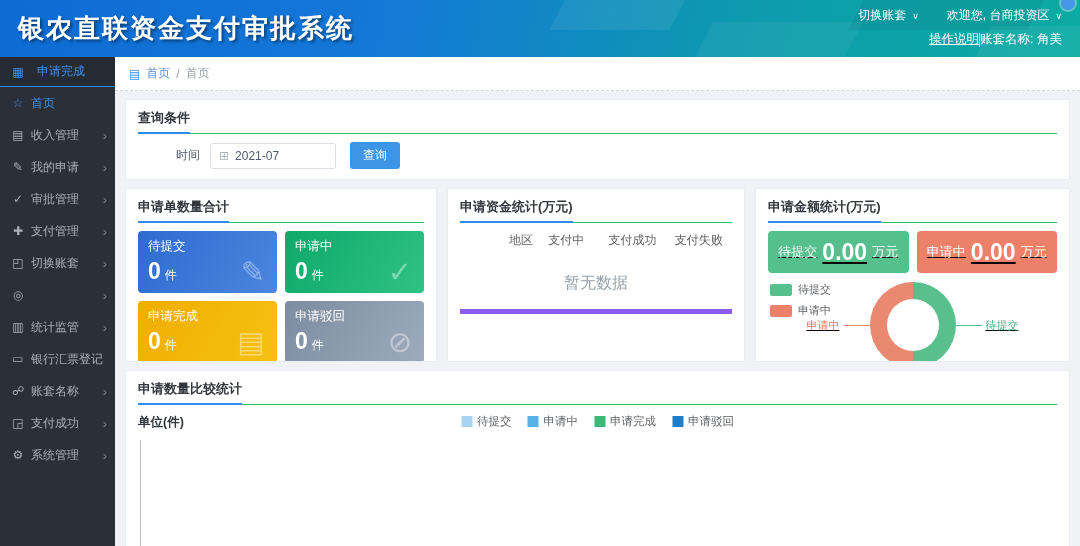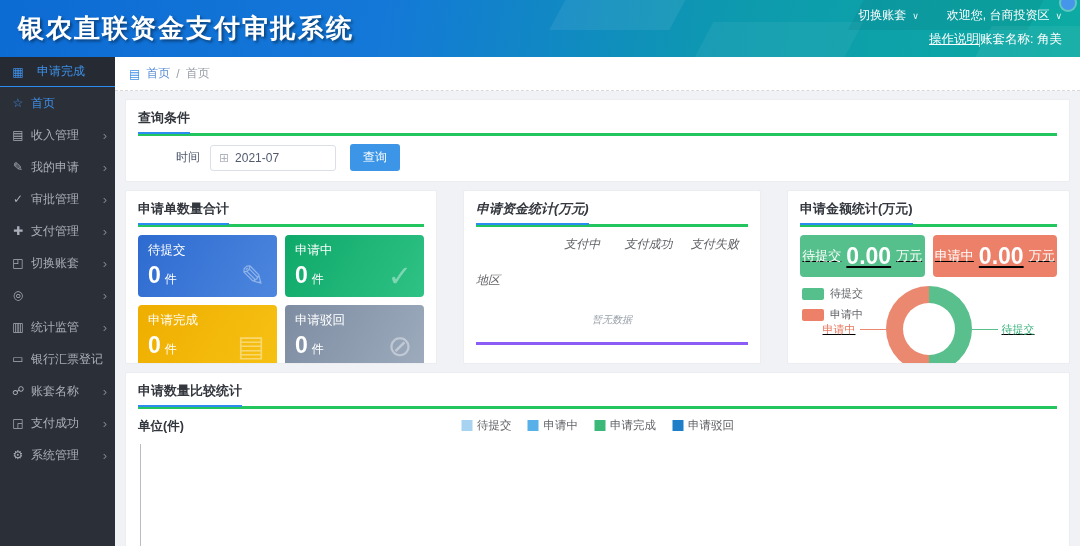--- a/index.html
+++ b/index.html
@@ -40,54 +40,54 @@
   
   .main { position:absolute; left:115px; top:57px; right:0; bottom:0; background:#f0f2f5; }
   .crumbs { height:34px; background:#fff; display:flex; align-items:center; gap:6px;
     padding:0 14px; font-size:12px; border-bottom:1px dashed #d8d8d8; }
   .crumb-icon { color:#3d8fe8; font-size:12px; }
   .crumb-root { color:#5b8ed6; cursor:pointer; }
   .crumb-sep,.crumb-cur { color:#9aa0a8; }
   .content { padding:8px 10px 0; }
 
   .panel { background:#fff; border:1px solid #ebedf0; border-radius:2px; padding:8px 12px; overflow:hidden; }
-  .sec-row { border-bottom:3px solid #22c55e; }
+  .sec-row { border-bottom:1px solid #22c55e; }
   .sec-title { display:inline-block; font-size:13px; font-weight:600; color:#34383e;
     padding-bottom:5px; border-bottom:2px solid #2d8cf0; margin-bottom:-1px; }
 
   
   .query { margin-bottom:8px; padding-bottom:10px; }
   .q-form { margin-top:8px; display:flex; align-items:center; font-size:12px; color:#515a6e; }
   .q-label { margin-right:10px;padding-left:38px; }
   .date-input { width:126px; height:26px; border:1px solid #dcdfe6; border-radius:3px;
     display:flex; align-items:center; gap:6px; padding:0 8px; background:#fff; cursor:pointer; }
   .cal-icon { color:#b0b4bc; font-size:12px; }
   .btn-search { margin-left:14px; width:50px; height:27px; background:#3d95e8; color:#fff;
     font-size:12px; border:none; border-radius:3px; cursor:pointer; }
 
   
-  .stats-row { display:flex; gap:26px; height:174px; }
-  .p1 { width:312px; } .p2 { width:298px;font-style:italic; } .p3 { flex:1;text-decoration:underline; }
+  .stats-row { display:flex; gap:10px; height:174px; }
+  .p1 { width:312px; } .p2 { width:298px; } .p3 { flex:1;text-decoration:underline; }
   .card-grid { display:grid; grid-template-columns:1fr 1fr; gap:8px; margin-top:8px; }
   .stat-card { height:62px; border-radius:4px; color:#fff; padding:7px 10px; position:relative; overflow:hidden; }
   .sc-label { font-size:12.5px; }
   .sc-value { margin-top:3px; }
   .sc-num { font-size:23px; font-weight:700; }
   .sc-unit { font-size:12px; margin-left:4px; }
   .sc-icon { position:absolute; right:12px; bottom:4px; font-size:29px; color:rgba(255,255,255,.4); }
   .c-blue  { background:linear-gradient(120deg,#2e6bd0,#4c86de); }
   .c-green { background:linear-gradient(120deg,#0ea96a,#2fc285); }
   .c-yellow{ background:linear-gradient(120deg,#efae00,#f6c113); }
   .c-gray  { background:linear-gradient(120deg,#7d8ca1,#9dabbd); }
 
   
   .t-head { display:grid; grid-template-columns:1.1fr 1fr 1fr 1fr; font-size:12px; color:#606266; padding:9px 0 7px; }
   .t-head span { text-align:center; }
-  .t-head span:first-child { text-align:left;margin-top:36px; }
-  .t-empty { text-align:center; font-size:10px; color:#98a0a8; padding:17px 0 15px; border-bottom:3px solid #8b5cf6; }
+  .t-head span:first-child { text-align:right; }
+  .t-empty { text-align:center; font-size:16px; color:#98a0a8; padding:17px 0 15px; border-bottom:5px solid #8b5cf6; }
 
   
   .amount-boxes { display:flex; gap:8px; margin-top:8px; }
   .abox { flex:1; height:42px; border-radius:4px; display:flex; align-items:center;
     justify-content:center; gap:5px; color:#fff; font-size:13px; }
   .abox .v { font-size:23px; font-weight:700; }
   .a-green { background:#55c08c; } .a-salmon { background:#ec8068; }
   .donut-area { position:relative; margin-top:4px; height:96px; }
   .d-legend { position:absolute; left:2px; top:5px; display:flex; flex-direction:column; gap:6px; }
   .dl-row { display:flex; align-items:center; gap:6px; font-size:11px; color:#606266; }

